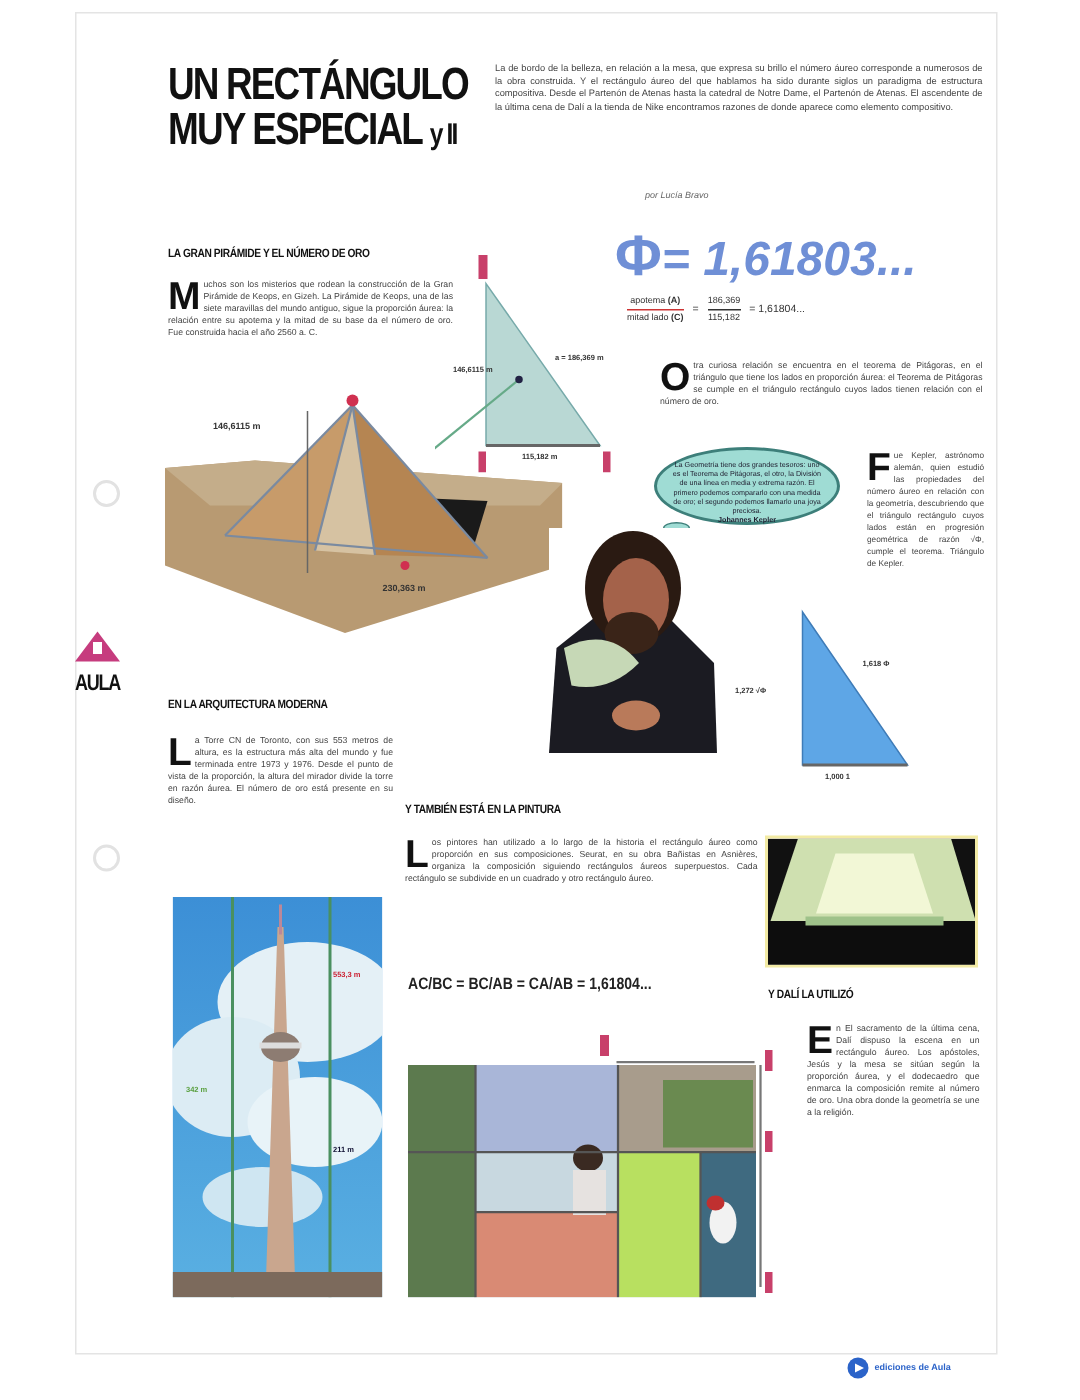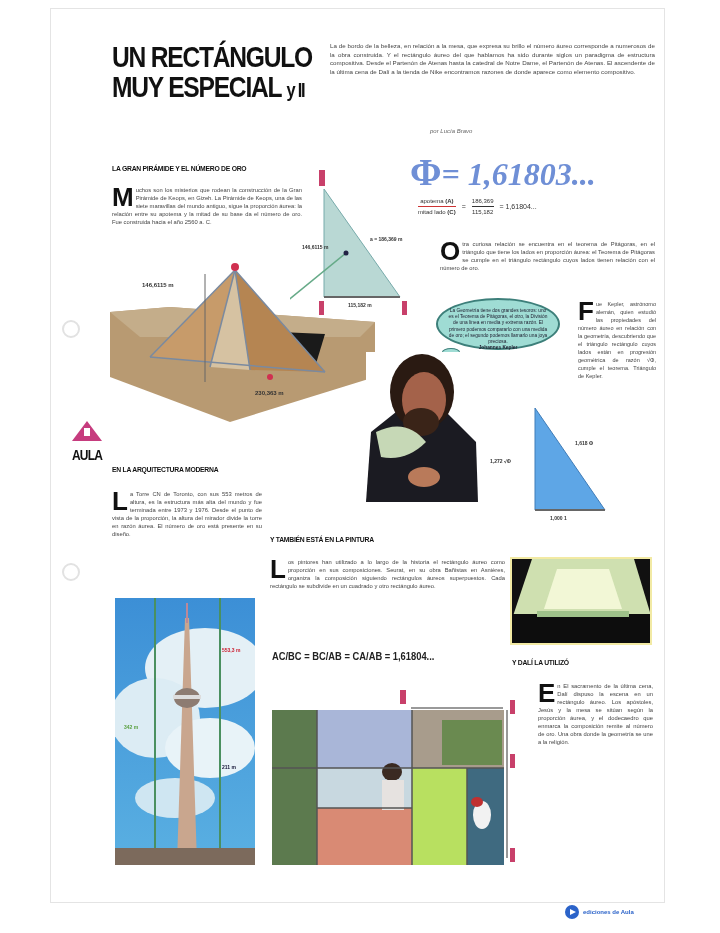--- a/index.html
+++ b/index.html
@@ -4,32 +4,32 @@
 <style>
 *{box-sizing:border-box;margin:0;padding:0}
 body{width:720px;height:933px;background:#fff;position:relative;overflow:hidden;font-family:"Liberation Sans",sans-serif;color:#222}
 .sheet{position:absolute;left:50px;top:8px;width:615px;height:895px;border:1px solid #e4e4e4;background:#fff}
 .hole{position:absolute;left:62px;width:18px;height:18px;border:2px solid #e2e2e2;border-radius:50%}
 .abs{position:absolute}
 .title{left:112px;top:42px;font-family:"Liberation Sans",sans-serif;font-weight:700;font-size:30px;line-height:30px;letter-spacing:-1.5px;transform:scaleX(.82);transform-origin:left top;color:#111;width:280px}
 .title small{font-size:20px}
 .intro{left:330px;top:42px;width:325px;font-size:6.2px;line-height:8.7px;color:#444;text-align:justify}
 .byline{left:430px;top:128px;font-size:6px;font-style:italic;color:#666}
-.phi{left:410px;top:150px;font-family:Liberation Serif, serif;font-style:italic;font-weight:700;font-size:32px;color:#6f8fd6}
+.phi{left:410px;top:150px;font-family:Liberation Sans, sans-serif;font-style:italic;font-weight:700;font-size:32px;color:#6f8fd6}
 .phi .sym{font-style:normal;font-size:38px}
 .ratio{left:418px;top:198px;font-size:7px;color:#333;display:flex;align-items:center;gap:6px}
 .frac{display:flex;flex-direction:column;align-items:center;font-size:6px}
 .frac .bar{width:100%;border-top:1px solid #c33;margin:2px 0}
 .h{font-weight:700;font-size:8px;letter-spacing:-.3px;transform:scaleX(.85);transform-origin:left;color:#111}
 .body{font-size:5.8px;line-height:8px;color:#444;text-align:justify}
 .body .drop{float:left;font-weight:700;font-size:26px;line-height:22px;margin-right:2px;color:#111}
 .lbl{font-size:5px;font-weight:700;color:#333}
 .bubble{left:436px;top:298px;width:124px;height:52px;border-radius:50%;background:#9fdcd4;border:2px solid #3d7f7a;font-size:4.8px;line-height:6.2px;text-align:center;padding:8px 10px;color:#223}
 .img{overflow:hidden}
-.logo{left:68px;top:420px;width:38px;height:52px}
+.logo{left:46px;top:420px;width:38px;height:52px}
 .footer-logo{left:565px;top:905px;display:flex;align-items:center;gap:4px}
 .play{width:14px;height:14px;border-radius:50%;background:#2b63c9;position:relative}
 .play:after{content:"";position:absolute;left:5px;top:3.5px;border-left:6px solid #fff;border-top:3.5px solid transparent;border-bottom:3.5px solid transparent}
 </style>
 </head>
 <body>
 
 <div class="sheet"></div>
 <div class="hole abs" style="top:320px"></div>
 <div class="hole abs" style="top:563px"></div>

